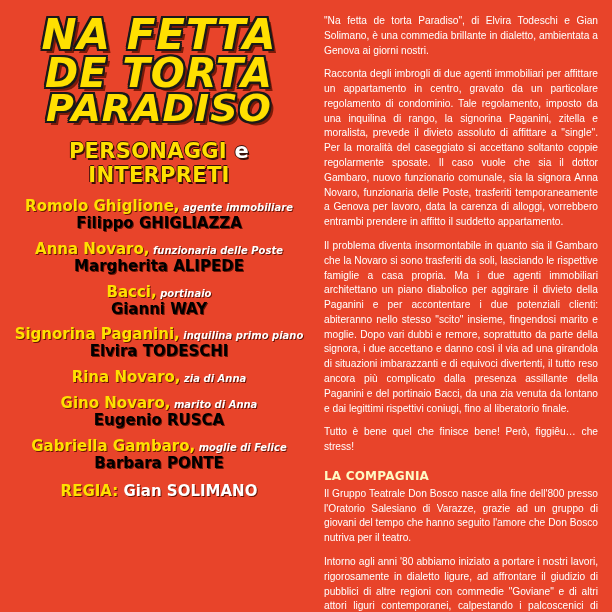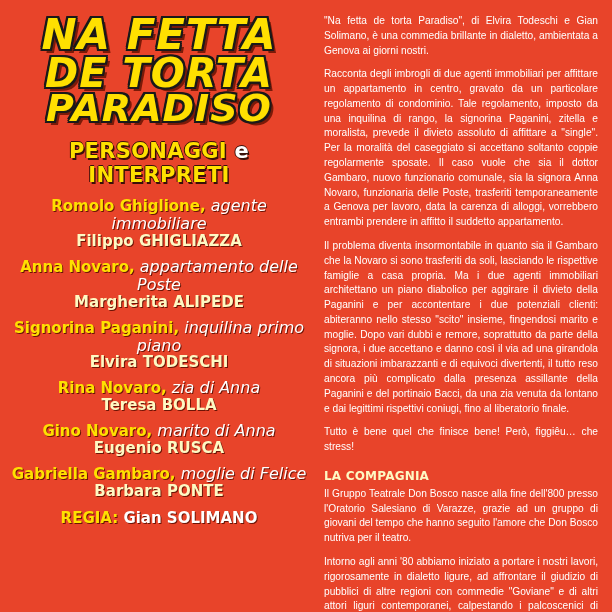--- a/index.html
+++ b/index.html
@@ -76,31 +76,31 @@
   }
   .role-line {
     font-family: "DejaVu Sans", sans-serif;
     font-weight: bold;
     font-size: 15px;
     color: #ffe000;
     text-shadow: 1px 1px 0 #6b1405;
   }
   .role-desc {
     font-family: "DejaVu Sans", sans-serif;
-    font-weight: normal;
+    font-weight: bold;
     font-style: italic;
-    font-size: 16px;
+    font-size: 10px;
     color: #ffffff;
     text-shadow: 1px 1px 0 #6b1405;
   }
   .actor-line {
     font-family: "DejaVu Sans", sans-serif;
     font-weight: bold;
     font-size: 15px;
-    color: #fef9c3;
+    color: #000000;
     text-shadow: 1px 1px 0 #6b1405;
   }
   .credits {
     margin-top: 10px;
   }
   .credit-regia {
     font-family: "DejaVu Sans", sans-serif;
     font-weight: bold;
     font-size: 15px;
     color: #ffe000;
@@ -155,38 +155,43 @@
         <div>
           <span class="role-line">Romolo Ghiglione,</span><span class="role-desc"> agente immobiliare</span>
         </div>
         <div class="actor-line">Filippo GHIGLIAZZA</div>
       </div>
 
 
 
       <div class="cast-entry">
         <div>
-          <span class="role-line">Anna Novaro,</span><span class="role-desc"> appartamento delle Poste</span>
+          <span class="role-line">Anna Novaro,</span><span class="role-desc"> funzionaria delle Poste</span>
         </div>
         <div class="actor-line">Margherita ALIPEDE</div>
       </div>
 
+      <div class="cast-entry">
+        <div>
+          <span class="role-line">Bacci,</span><span class="role-desc"> portinaio</span>
+        </div>
+        <div class="actor-line">Gianni WAY</div>
+      </div>
 
       <div class="cast-entry">
         <div>
           <span class="role-line">Signorina Paganini,</span><span class="role-desc"> inquilina primo piano</span>
         </div>
         <div class="actor-line">Elvira TODESCHI</div>
       </div>
 
       <div class="cast-entry">
         <div>
           <span class="role-line">Rina Novaro,</span><span class="role-desc"> zia di Anna</span>
         </div>
-        <div class="actor-line">Teresa BOLLA</div>
       </div>
 
       <div class="cast-entry">
         <div>
           <span class="role-line">Gino Novaro,</span><span class="role-desc"> marito di Anna</span>
         </div>
         <div class="actor-line">Eugenio RUSCA</div>
       </div>
 
       <div class="cast-entry">

